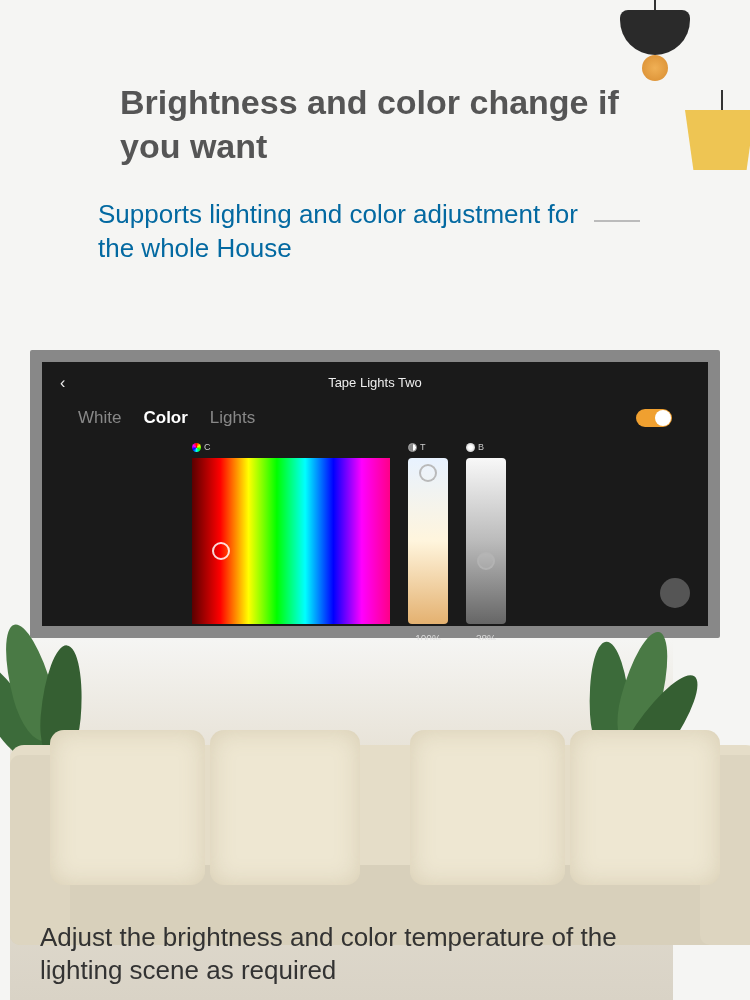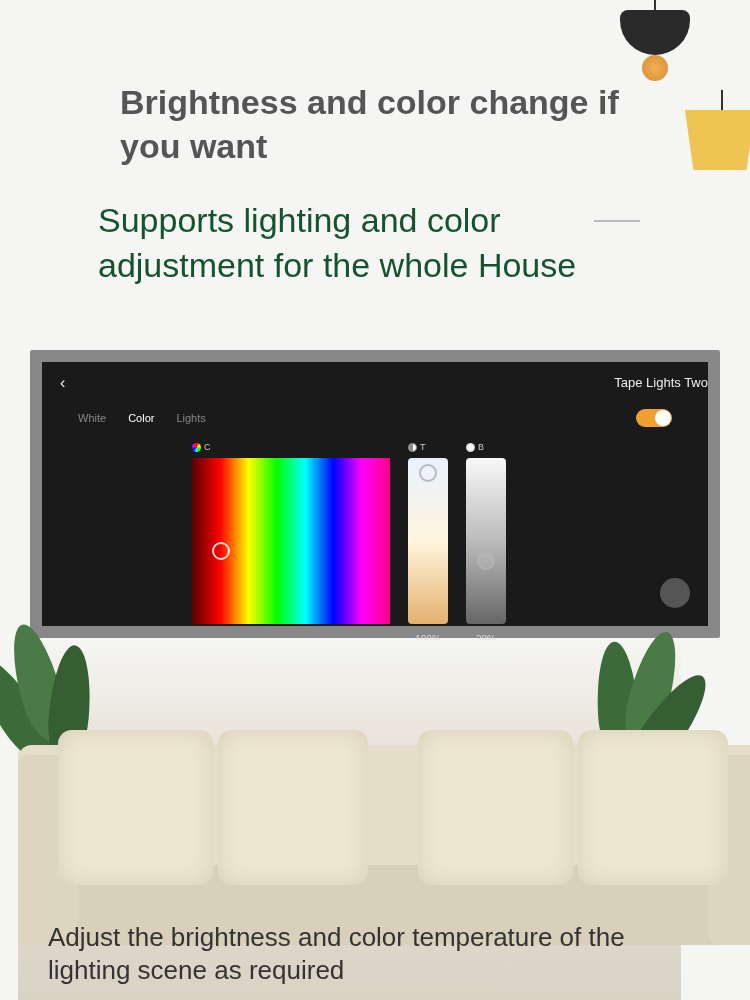--- a/index.html
+++ b/index.html
@@ -1,52 +1,52 @@
 <!DOCTYPE html>
 <html><head>
 <meta charset="utf-8">
 <style>
 *{margin:0;padding:0;box-sizing:border-box;font-family:Arial,Helvetica,sans-serif}
 body{width:750px;height:1000px;background:#f5f5f3;overflow:hidden;position:relative}
 .top-section{padding:80px 30px 0 120px;position:relative;height:350px}
 .headline{font-size:34px;color:#555;line-height:1.3;margin-bottom:30px;max-width:520px}
-.subhead{font-size:34px;color:#14532d;line-height:1.3;margin-left:-22px;max-width:500px}
+.subhead{font-size:26px;color:#0369a1;line-height:1.3;margin-left:-22px;max-width:500px}
 .dash{position:absolute;right:110px;top:220px;width:46px;height:2px;background:#bbb}
 .lamps{position:absolute;top:0;right:0;width:130px;height:200px}
 .lamp-dark{width:70px;height:70px;position:absolute;top:0;left:0}
 .lamp-dark .cord{position:absolute;left:34px;top:0;width:2px;height:10px;background:#333}
 .lamp-dark .shade{position:absolute;top:10px;left:0;width:70px;height:45px;background:#2a2a2a;border-radius:8px 8px 35px 35px}
 .lamp-dark .bulb{position:absolute;top:55px;left:22px;width:26px;height:26px;border-radius:50%;background:radial-gradient(circle,#f0b055,#d88c30)}
 .lamp-yellow{width:70px;height:80px;position:absolute;top:90px;right:-5px}
 .lamp-yellow .cord{position:absolute;left:36px;top:0;width:2px;height:20px;background:#333}
 .lamp-yellow .shade{position:absolute;top:20px;left:0;width:70px;height:60px;background:#eec553;clip-path:polygon(0 0,100% 0,88% 100%,12% 100%)}
 .panel-wrap{padding:0 30px;position:relative}
 .panel{background:#1a1a1a;border:12px solid #888;border-radius:2px;height:288px;position:relative;color:#fff}
 .panel-header{display:flex;align-items:center;height:40px;position:relative}
 .back{position:absolute;left:18px;top:12px;font-size:16px;color:#eee;cursor:pointer}
-.panel-title{width:100%;text-align:right;font-size:13px;font-weight:500;color:#eee}
+.panel-title{width:100%;text-align:center;font-size:13px;font-weight:500;color:#eee}
 .tabs-row{display:flex;align-items:center;padding:0 36px;height:28px;margin-top:2px}
-.tab{font-size:11px;color:#888;margin-right:22px;cursor:pointer}
-.tab.active{color:#fff;font-weight:400}
+.tab{font-size:17px;color:#888;margin-right:22px;cursor:pointer}
+.tab.active{color:#fff;font-weight:700}
 .toggle{margin-left:auto;width:36px;height:18px;background:#f0a030;border-radius:10px;position:relative;cursor:pointer}
 .toggle-knob{position:absolute;right:1px;top:1px;width:16px;height:16px;background:#fff;border-radius:50%}
 .controls{display:flex;padding:10px 0 0 150px;gap:18px;align-items:flex-start}
 .col{display:flex;flex-direction:column;align-items:flex-start}
 .col-label{font-size:9px;color:#ccc;display:flex;align-items:center;gap:3px;margin-bottom:6px}
 .color-rect{width:198px;height:166px;position:relative;cursor:crosshair;background:linear-gradient(to right,#5a0000,#ff0000,#ffff00,#00ff00,#00ffff,#0000ff,#ff00ff,#ff0088)}
 .color-handle{position:absolute;left:20px;top:84px;width:18px;height:18px;border:2px solid rgba(255,255,255,.85);border-radius:50%}
 .slider{width:40px;height:166px;border-radius:4px;position:relative;cursor:pointer}
 .slider.temp{background:linear-gradient(to bottom,#e8f2ff,#fff5dd,#e4b170)}
 .slider.bright{background:linear-gradient(to bottom,#f8f8f8,#bbb,#666)}
 .slider-handle{position:absolute;left:11px;width:18px;height:18px;border:2px solid rgba(180,180,180,.9);border-radius:50%;background:rgba(255,255,255,.1)}
 .slider.temp .slider-handle{top:6px}
 .slider.bright .slider-handle{top:94px}
 .slider-val{font-size:10px;color:#ddd;text-align:center;margin-top:10px;width:40px}
 .fab{position:absolute;right:18px;bottom:18px;width:30px;height:30px;background:#555;border-radius:50%;cursor:pointer}
-.sofa-area{position:absolute;bottom:0;left:18px;width:663px;height:360px;background:linear-gradient(to bottom,#f5f5f3 0%,#e8e3d8 30%,#d9d3c6 100%)}
+.sofa-area{position:absolute;bottom:0;left:10px;width:663px;height:360px;background:linear-gradient(to bottom,#f5f5f3 0%,#e8e3d8 30%,#d9d3c6 100%)}
 .sofa{position:absolute;bottom:35px;left:0;width:750px;height:280px}
 .sofa-back{position:absolute;bottom:60px;left:0;width:750px;height:160px;background:#e5ddc8;border-radius:14px}
 .sofa-seat{position:absolute;bottom:20px;left:0;width:750px;height:80px;background:#d8d0bb;border-radius:0 0 10px 10px}
 .sofa-arm{position:absolute;bottom:20px;width:60px;height:190px;background:#ddd5c0;border-radius:10px}
 .sofa-arm.l{left:0}.sofa-arm.r{right:0}
 .cushion{position:absolute;bottom:80px;width:155px;height:155px;background:#eee7d2;border-radius:14px;box-shadow:inset 0 0 24px rgba(150,130,90,.25)}
 .c1{left:40px}.c2{left:200px;width:150px}.c3{left:400px}.c4{left:560px;width:150px}
 .leaf{position:absolute;width:110px;height:200px}
 .leaf.l{left:-20px;top:-20px;transform:rotate(-15deg)}
 .leaf.r{right:-20px;top:-10px;transform:rotate(15deg)}

